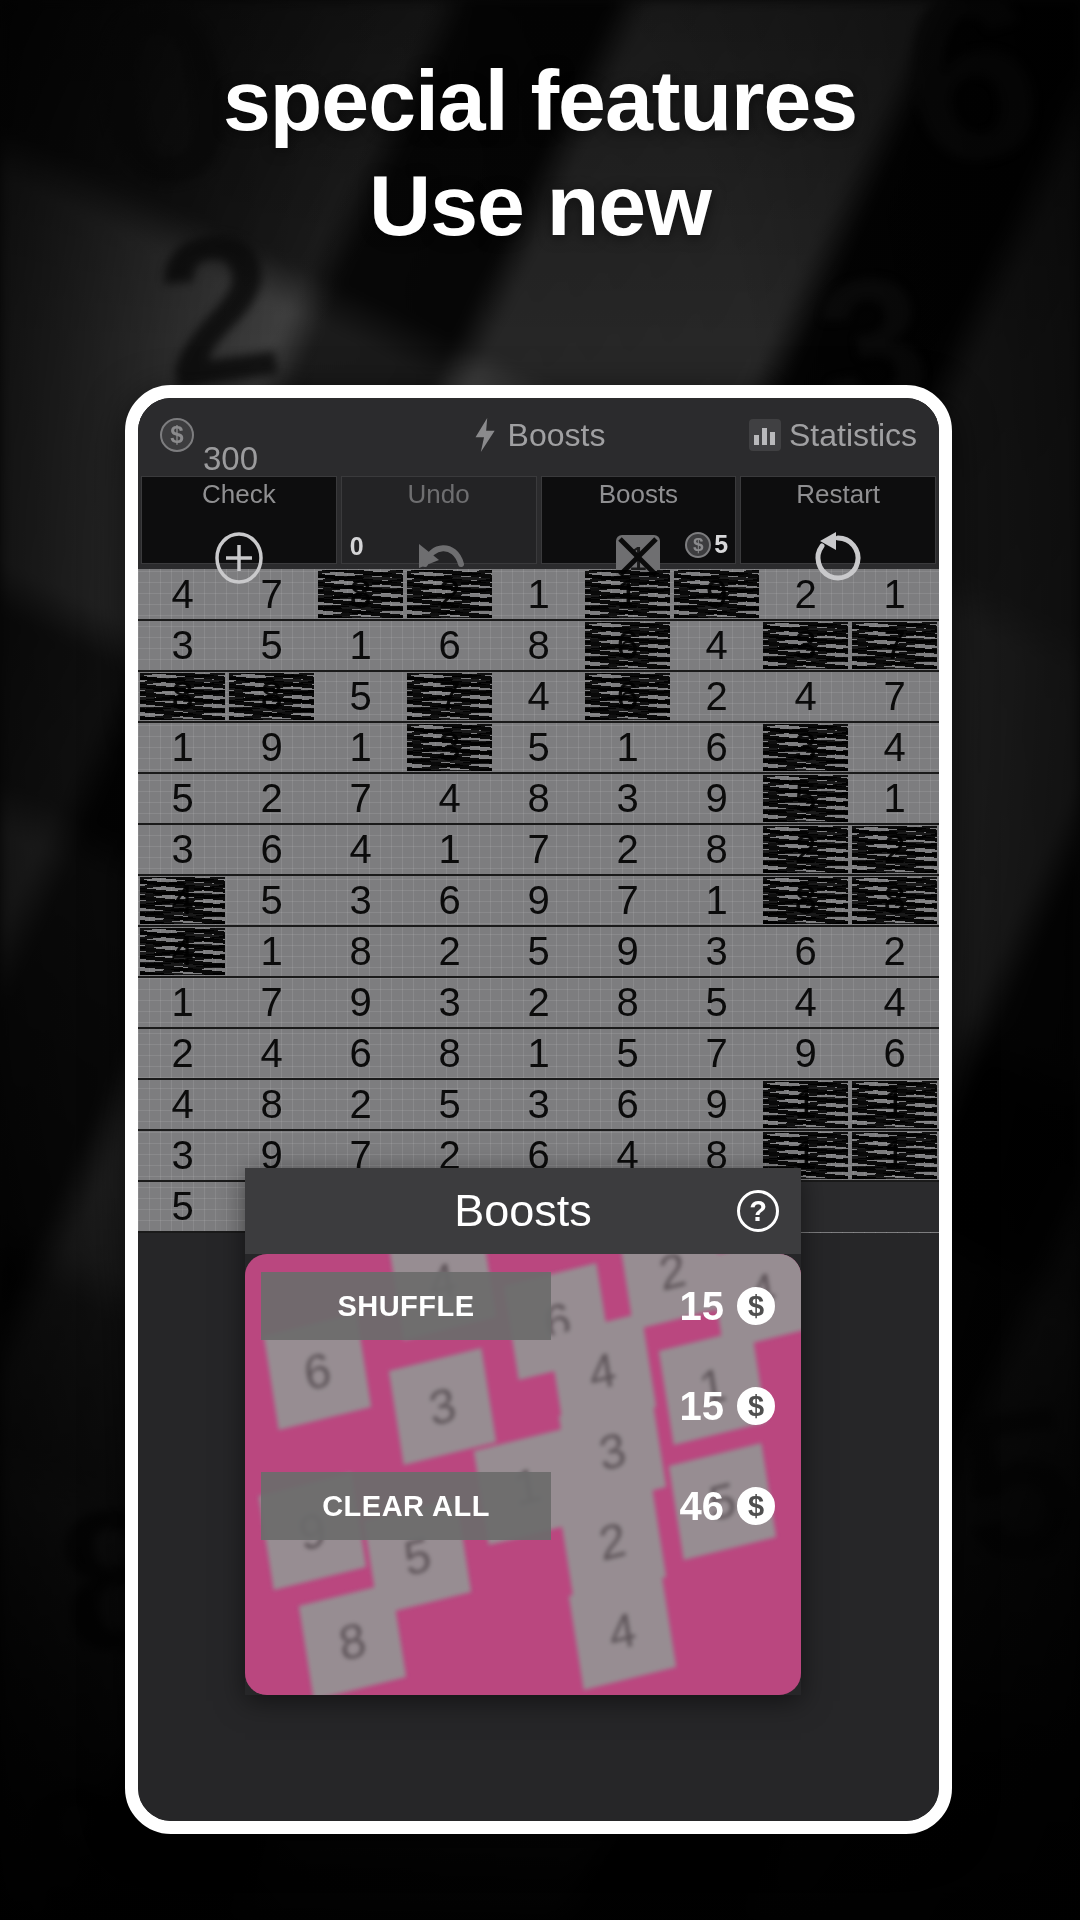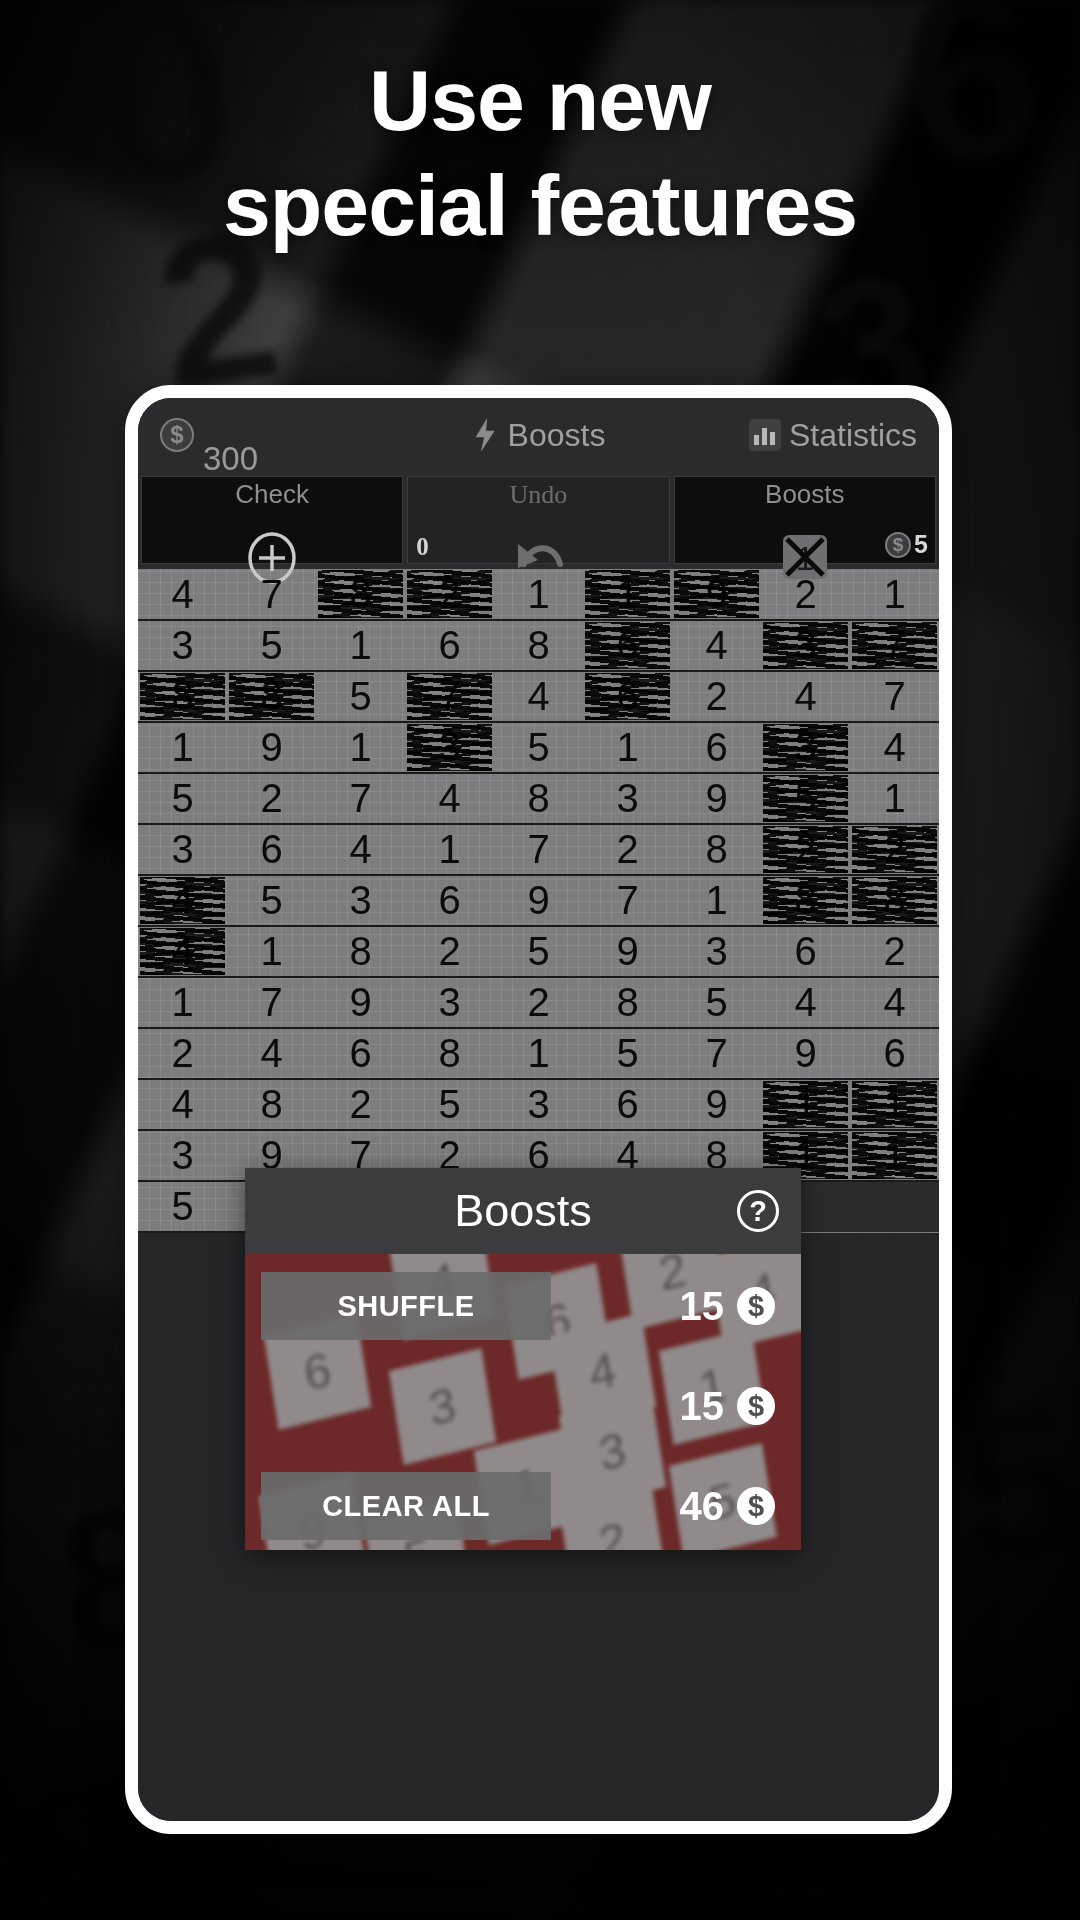--- a/index.html
+++ b/index.html
@@ -109,21 +109,21 @@
   .tool{
     flex:1;
     height:88px;
     background:#0d0d0e;
     border:1px solid #3a3a3c;
     position:relative;
     display:flex; flex-direction:column; align-items:center;
     padding-top:4px;
     gap:20px;
   }
-  .tool.dim{ background:#232325;font-family:Liberation Serif, serif; }
+  .tool.dim{ background:#232325; }
   .tool-label{ color:#8f8f91; font-size:26px; line-height:1.05; }
   .tool.dim .tool-label{ color:#6e6e70; }
   .tool-icon{ margin-top:2px; color:#c9c9cb; }
   .tool-badge{
     position:absolute; right:7px; bottom:4px;
     display:flex; align-items:center; gap:3px;
     color:#d8d8da; font-size:25px; font-weight:700;
   }
   .tool-badge .coin-ico{ width:26px; height:26px; font-size:19px; border-width:2px; }
   .tool-count{ position:absolute; left:8px; bottom:2px; color:#d5d5d7; font-size:25px; font-weight:700; }
@@ -177,23 +177,24 @@
   .dlg-title{ color:#ffffff; font-size:45px; }
   .dlg-help{
     position:absolute; right:22px; top:50%; transform:translateY(-50%);
     width:42px; height:42px; border-radius:50%;
     border:3px solid #ffffff; color:#ffffff;
     font-size:29px; font-weight:700;
     display:flex; align-items:center; justify-content:center;
   }
   .dlg-body{
     position:relative;
-    height:296px;
+    height:441px;
     overflow:hidden;
-    background:#7f1d1d;
+    background:#ec4899;
+    border-radius:22px;
   }
   .dlg-bg{
     position:absolute; inset:0;
     filter:blur(2px);
     opacity:0.92;
   }
   .dlg-bg .tile{
     position:absolute;
     background:#b6b6b6;
     color:#5d5d5d;
@@ -236,22 +237,22 @@
     <span style="left: 905px; top: -45px; font-size: 240px; transform: rotate(-8deg);">6</span>
     <span style="left: 160px; top: 205px; font-size: 210px; transform: rotate(-8deg);">2</span>
     <span style="left: 820px; top: 250px; font-size: 190px; transform: rotate(-8deg);">3</span>
     <span style="left: 60px; top: 1480px; font-size: 200px; transform: rotate(-8deg);">8</span>
     <span style="left: 960px; top: 1380px; font-size: 210px; transform: rotate(-8deg);">5</span>
     <span style="left: 30px; top: 1760px; font-size: 180px; transform: rotate(-8deg);">9</span>
   </div>
 <div id="bg-vignette"></div>
 
 <div id="headline">
+  <div>special features</div>
   <div>Use new</div>
-  <div>special features</div>
 </div>
 
 <div id="phone">
   <div id="screen">
 
     <div class="topbar">
       <div class="coins">
         <span class="coin-ico">$</span>
         <span class="coins-val">300</span>
       </div>
@@ -293,20 +294,27 @@
           <span class="tool-icon"><svg width="54" height="54" viewBox="0 0 54 54">
               <rect x="5" y="5" width="44" height="44" rx="6" fill="#6f6f71"></rect>
               <text x="27" y="40" font-size="34" text-anchor="middle" fill="#1a1a1a" font-family="Liberation Sans, sans-serif">1</text>
               <line x1="9" y1="9" x2="45" y2="45" stroke="#0b0b0b" stroke-width="5"></line>
               <line x1="45" y1="9" x2="9" y2="45" stroke="#0b0b0b" stroke-width="5"></line>
             </svg></span>
           <span class="tool-badge">
             <span class="coin-ico">$</span>
             <span>5</span>
           </span>
+        </div>
+        <div class="tool">
+          <span class="tool-label">Restart</span>
+          <span class="tool-icon"><svg width="56" height="56" viewBox="0 0 56 56">
+              <path d="M28 8 A20 20 0 1 1 12 16" fill="none" stroke="#c9c9cb" stroke-width="5" stroke-linecap="round"></path>
+              <polygon points="26,2 26,20 10,11" fill="#c9c9cb"></polygon>
+            </svg></span>
         </div>
       </div>
 
     <div class="grid-wrap">
       <table class="grid">
           <tbody id="grid-body">
             <tr>
               <td class=""><span class="d">4</span></td>
               <td class=""><span class="d">7</span></td>
               <td class="xout"><span class="d">8</span></td>

